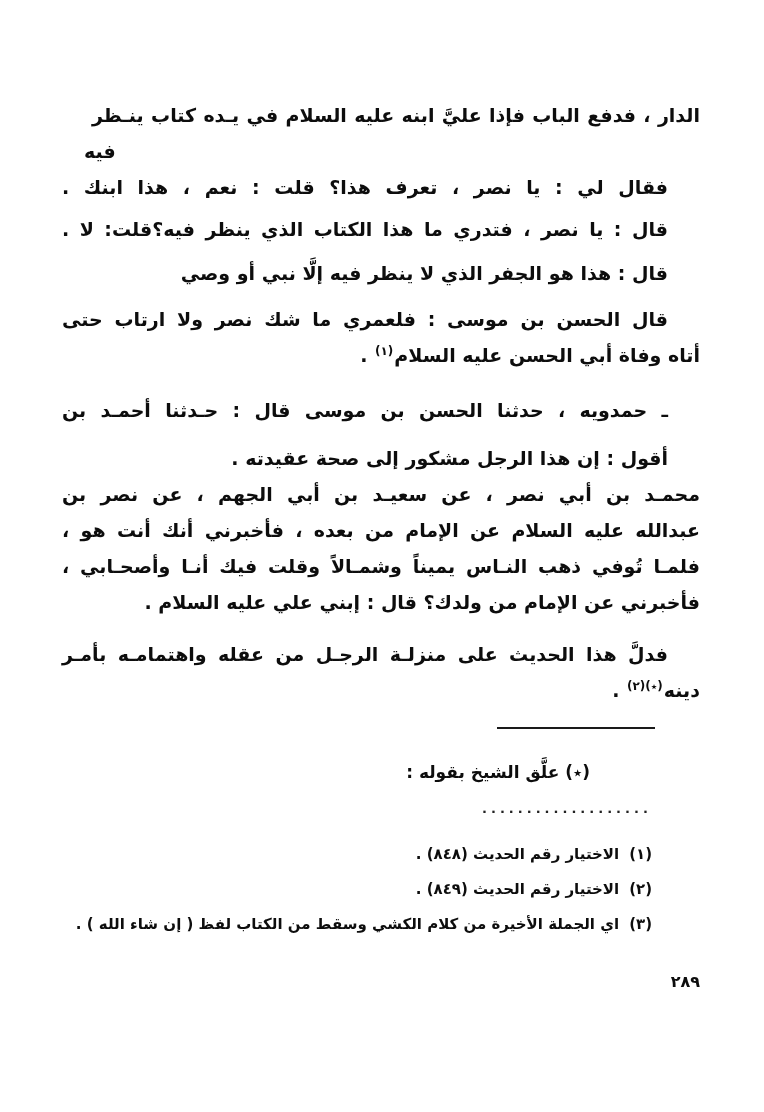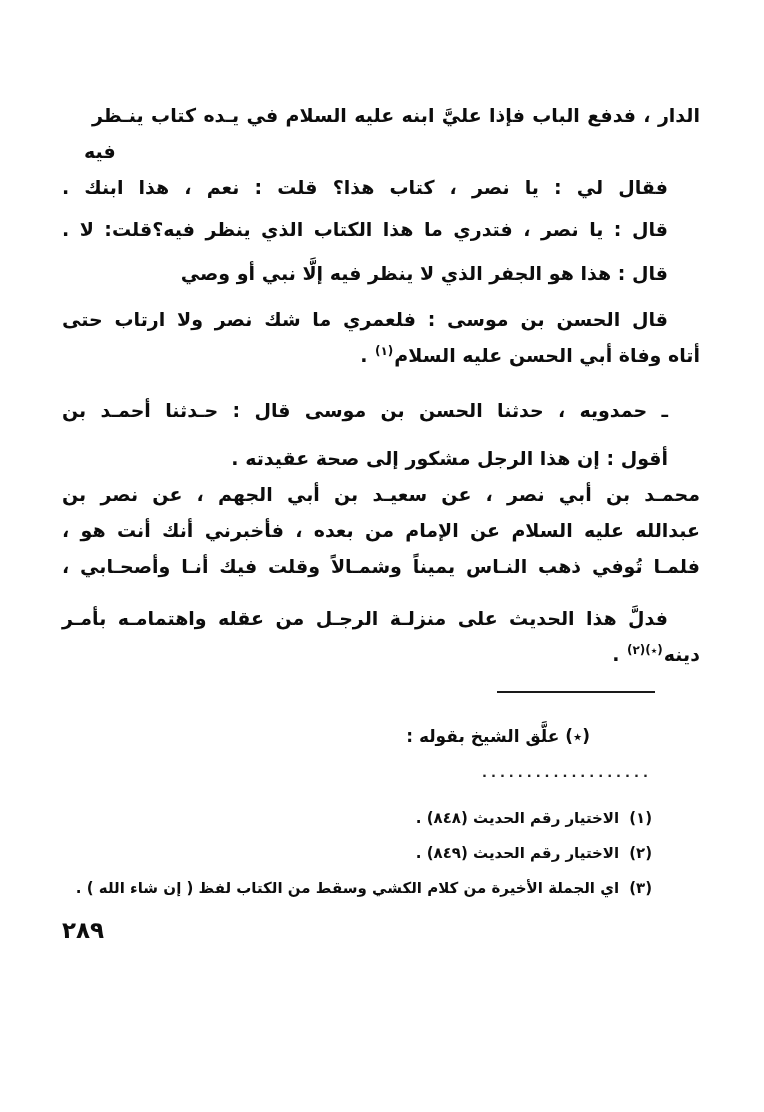--- a/index.html
+++ b/index.html
@@ -60,43 +60,44 @@
     color:#222;
   }
   
   .footnotes{margin-top:22px;padding-right:48px;}
   .fn-row{
     display:flex;gap:10px;
     font-size:15px;font-weight:700;line-height:35px;
   }
   
   .page-num{
-    margin-top:11px;
-    text-align:left;
-    font-size:23px;font-weight:700;
+    margin-top:30px;
+    text-align:right;
+    font-size:16px;font-weight:700;
     letter-spacing:1px;
   }
 </style>
 </head>
 <body>
 
 <div class="page">
   <div>
       <div class="line full inset-left"><span>الدار ، فدفع الباب فإذا عليَّ ابنه عليه السلام في يـده كتاب ينـظر</span></div>
       <div class="line hang-left"><span>فيه</span></div>
-      <div class="line indent"><span>فقال لي : يا نصر ، كتاب هذا؟ قلت : نعم ، هذا ابنك .</span></div>
+      <div class="line indent"><span>فقال لي : يا نصر ، تعرف هذا؟ قلت : نعم ، هذا ابنك .</span></div>
       <div class="line indent g6"><span>قال : يا نصر ، فتدري ما هذا الكتاب الذي ينظر فيه؟قلت: لا .</span></div>
       <div class="line para-end indent g8"><span>قال : هذا هو الجفر الذي لا ينظر فيه إلَّا نبي أو وصي</span></div>
       <div class="line indent g10"><span>قال الحسن بن موسى : فلعمري ما شك نصر ولا ارتاب حتى</span></div>
       <div class="line para-end"><span>أتاه وفاة أبي الحسن عليه السلام</span><span class="fnref">(١)</span><span> .</span></div>
       <div class="line indent g16"><span>ـ حمدويه ، حدثنا الحسن بن موسى قال : حـدثنا أحمـد بن</span></div>
       <div class="line para-end indent g12"><span>أقول : إن هذا الرجل مشكور إلى صحة عقيدته .</span></div>
       <div class="line"><span>محمـد بن أبي نصر ، عن سعيـد بن أبي الجهم ، عن نصر بن</span></div>
       <div class="line"><span>عبدالله عليه السلام عن الإمام من بعده ، فأخبرني أنك أنت هو ،</span></div>
       <div class="line"><span>فلمـا تُوفي ذهب النـاس يميناً وشمـالاً وقلت فيك أنـا وأصحـابي ،</span></div>
+      <div class="line para-end"><span>فأخبرني عن الإمام من ولدك؟ قال : إبني علي عليه السلام .</span></div>
       <div class="line indent g16"><span>فدلَّ هذا الحديث على منزلـة الرجـل من عقله واهتمامـه بأمـر</span></div>
       <div class="line para-end"><span>دينه</span><span class="fnref">(٭)(٢)</span><span> .</span></div>
     </div>
 
   <div class="sep-rule"></div>
 
   <div class="annotation">
     <div class="ann-line">(٭) علَّق الشيخ بقوله :</div>
   </div>
 

